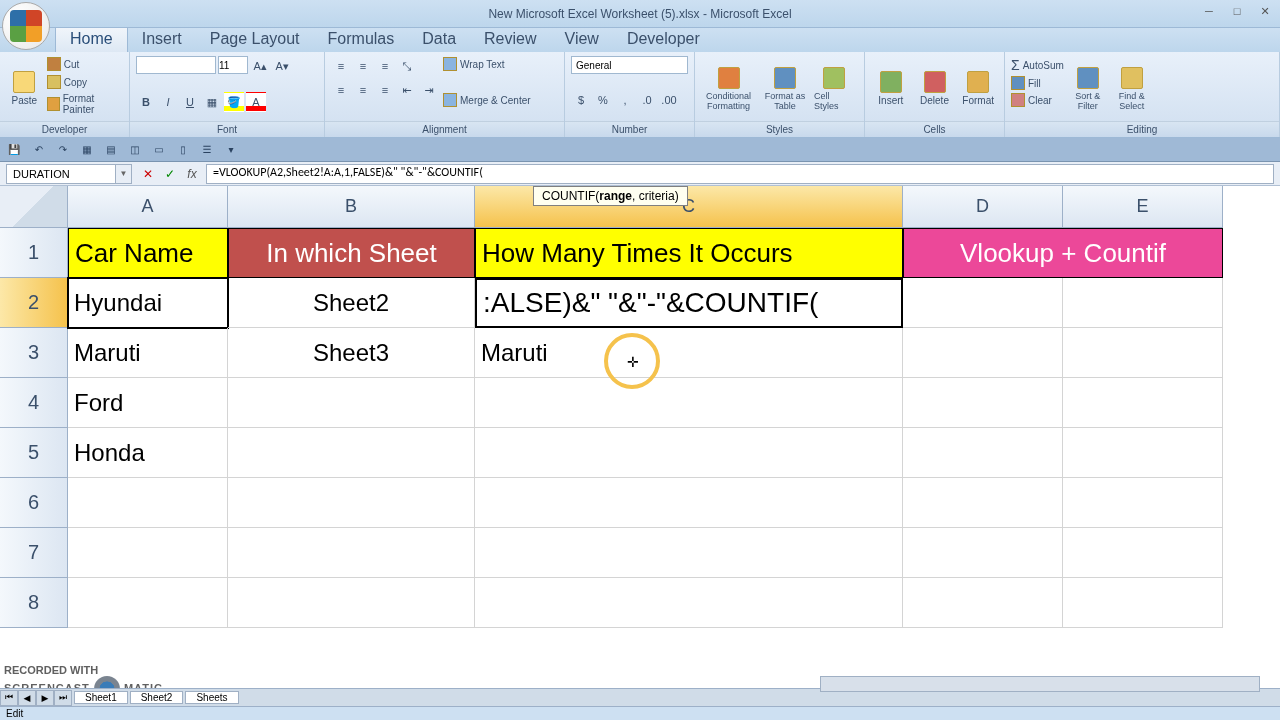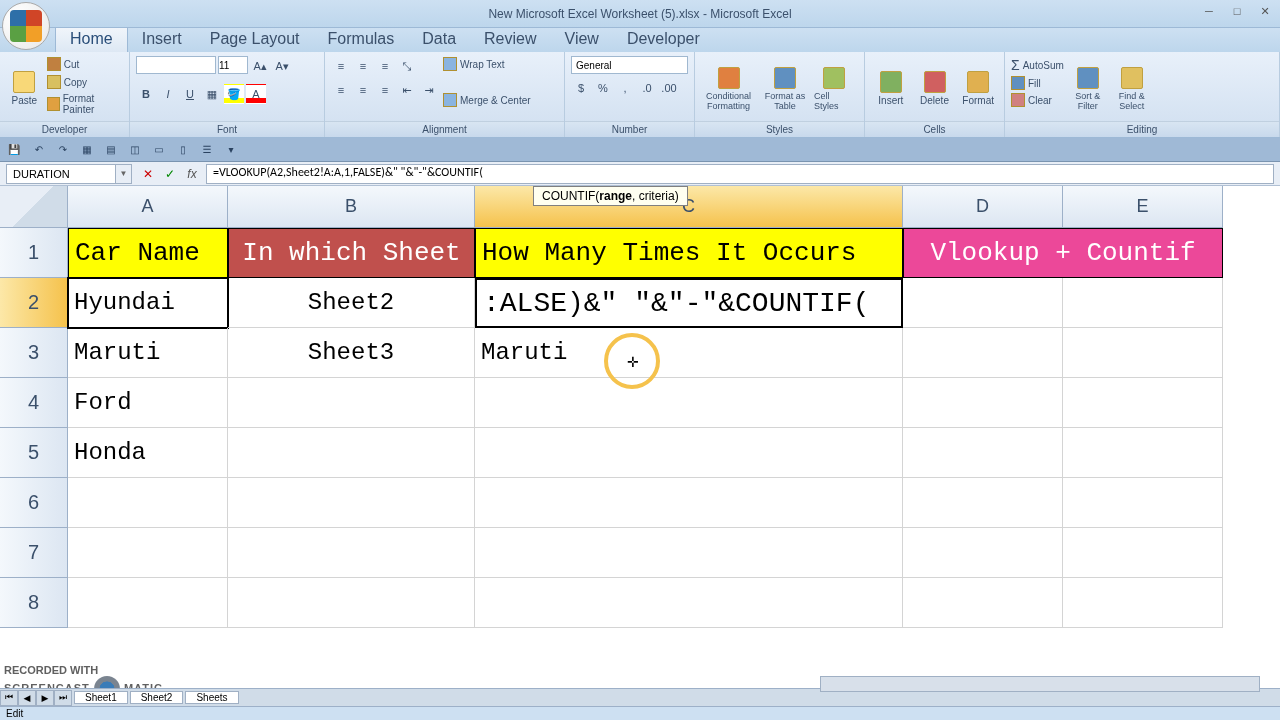--- a/index.html
+++ b/index.html
@@ -49,21 +49,21 @@
 .grid-area { position: relative; background: #fff; }
 .corner { position: absolute; left: 0; top: 0; width: 68px; height: 42px; background: linear-gradient(135deg, #e8eef6 50%, #d0dce8 50%); border-right: 1px solid #9db0c8; border-bottom: 1px solid #9db0c8; }
 .col-headers { position: absolute; left: 68px; top: 0; height: 42px; display: flex; }
 .col-h { border-right: 1px solid #9db0c8; border-bottom: 1px solid #9db0c8; background: linear-gradient(#f4f8fc, #dce6f2); display: flex; align-items: center; justify-content: center; font-size: 18px; color: #3b506b; position: relative; }
 .col-h.selected { background: linear-gradient(#fce8a8, #f5c24c); }
 .row-headers { position: absolute; left: 0; top: 42px; width: 68px; }
 .row-h { height: 50px; border-right: 1px solid #9db0c8; border-bottom: 1px solid #9db0c8; background: linear-gradient(90deg, #f4f8fc, #dce6f2); display: flex; align-items: center; justify-content: center; font-size: 20px; color: #3b506b; }
 .row-h.selected { background: linear-gradient(90deg, #fce8a8, #f5c24c); }
 .cells { position: absolute; left: 68px; top: 42px; }
 .row { display: flex; height: 50px; }
-.cell { border-right: 1px solid #d4d4d4; border-bottom: 1px solid #d4d4d4; display: flex; align-items: center; padding: 0 6px; font-family: Liberation Mono, monospace; font-size: 24px; overflow: hidden; white-space: nowrap; }
+.cell { border-right: 1px solid #d4d4d4; border-bottom: 1px solid #d4d4d4; display: flex; align-items: center; padding: 0 6px; font-family: Liberation Sans, sans-serif; font-size: 24px; overflow: hidden; white-space: nowrap; }
 .header-row .cell { font-size: 26px; font-weight: normal; }
 .editing { border: 2px solid #000 !important; position: relative; background: #fff; }
 .sel-border { outline: 2px solid #000; outline-offset: -1px; }
 
 
 .tooltip { position: absolute; background: #fffff0; border: 1px solid #808080; padding: 2px 8px; font-size: 12px; font-family: 'Tahoma', sans-serif; white-space: nowrap; }
 .tooltip .fn { }
 .tooltip .arg-active { font-weight: bold; }
 
 
@@ -129,21 +129,21 @@
         <div class="mini-row">
             <div class="small-icon" style="background:#e0a040"></div>
             <span>Format Painter</span>
           </div>
       </div>
     </div>
     <div class="group-label">Developer</div>
   </div>
 
   <div class="group" style="width:195px">
-    <div class="group-body" style="flex-direction:column;gap:8px">
+    <div class="group-body" style="flex-direction:column;gap:16px">
       <div style="display:flex;gap:2px">
         <input class="font-input" style="">
         <input class="size-input" value="11" style="">
         <div class="tiny-btn">A▴</div>
         <div class="tiny-btn">A▾</div>
       </div>
       <div class="btn-row">
         <div class="tiny-btn" style="font-weight:bold">B</div>
         <div class="tiny-btn" style="font-style:italic">I</div>
         <div class="tiny-btn" style="text-decoration:underline">U</div>
@@ -180,21 +180,21 @@
         <div class="mini-row">
             <div class="small-icon" style="background:#8ab4e0"></div>
             <span>Merge &amp; Center</span>
           </div>
       </div>
     </div>
     <div class="group-label">Alignment</div>
   </div>
 
   <div class="group" style="width:130px">
-    <div class="group-body" style="flex-direction:column;gap:4px">
+    <div class="group-body" style="flex-direction:column;gap:16px">
       <div class="combo">
           <span>General</span>
         </div>
       <div class="btn-row">
         <div class="tiny-btn">$</div>
         <div class="tiny-btn">%</div>
         <div class="tiny-btn">,</div>
         <div class="tiny-btn">.0</div>
         <div class="tiny-btn">.00</div>
       </div>

